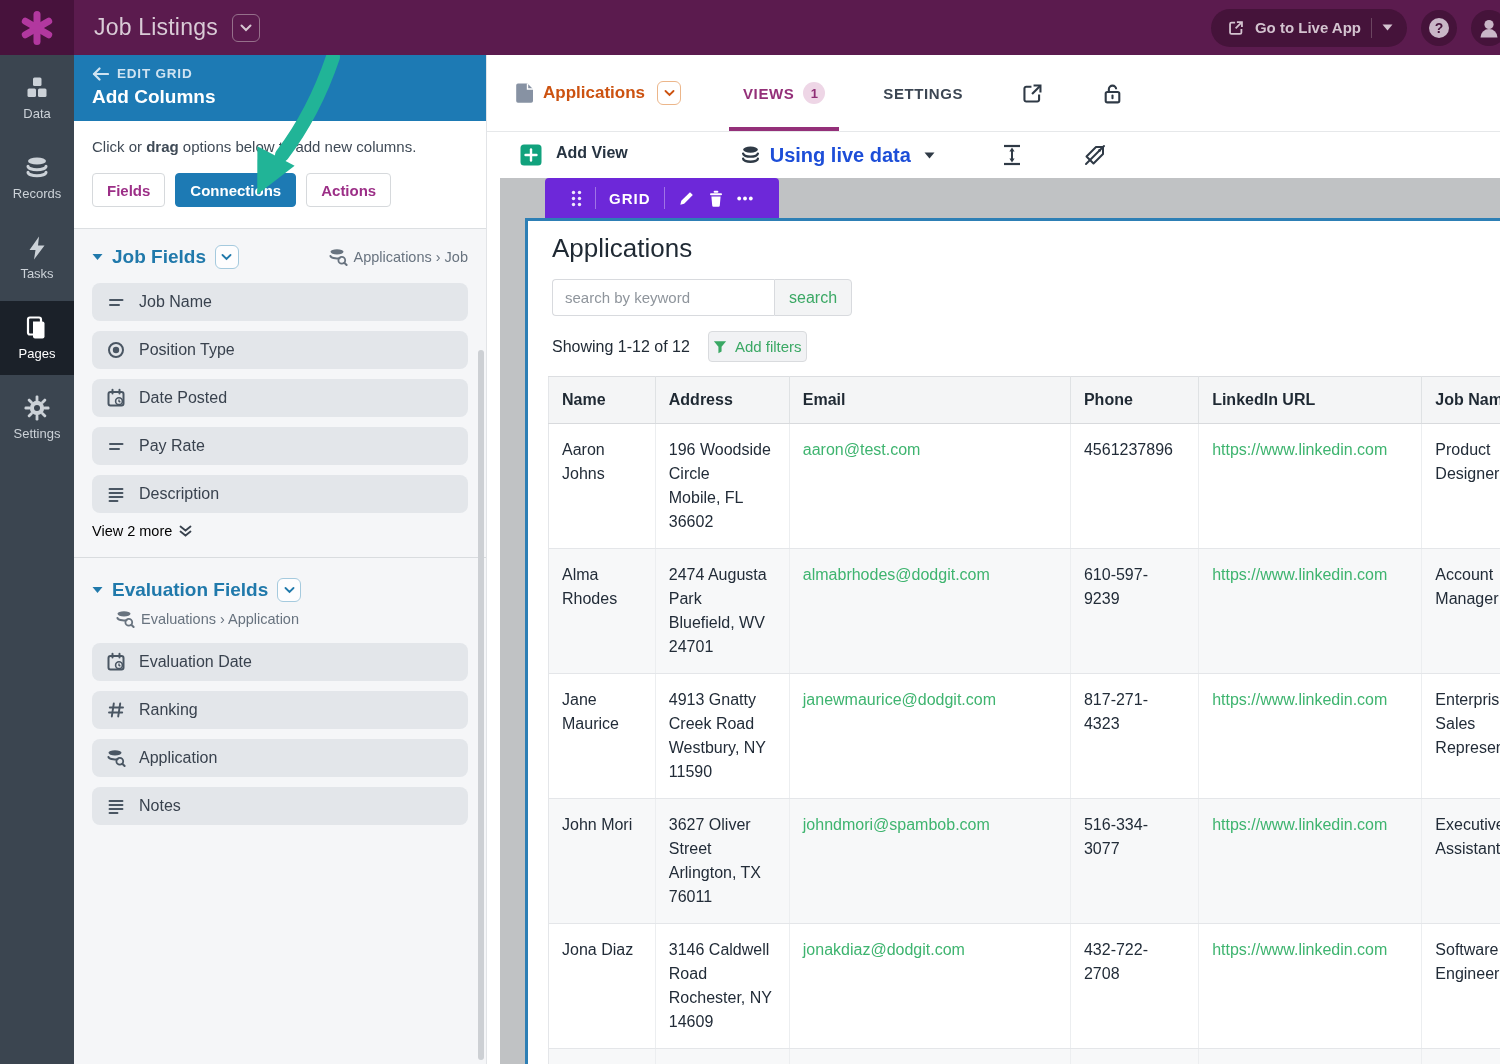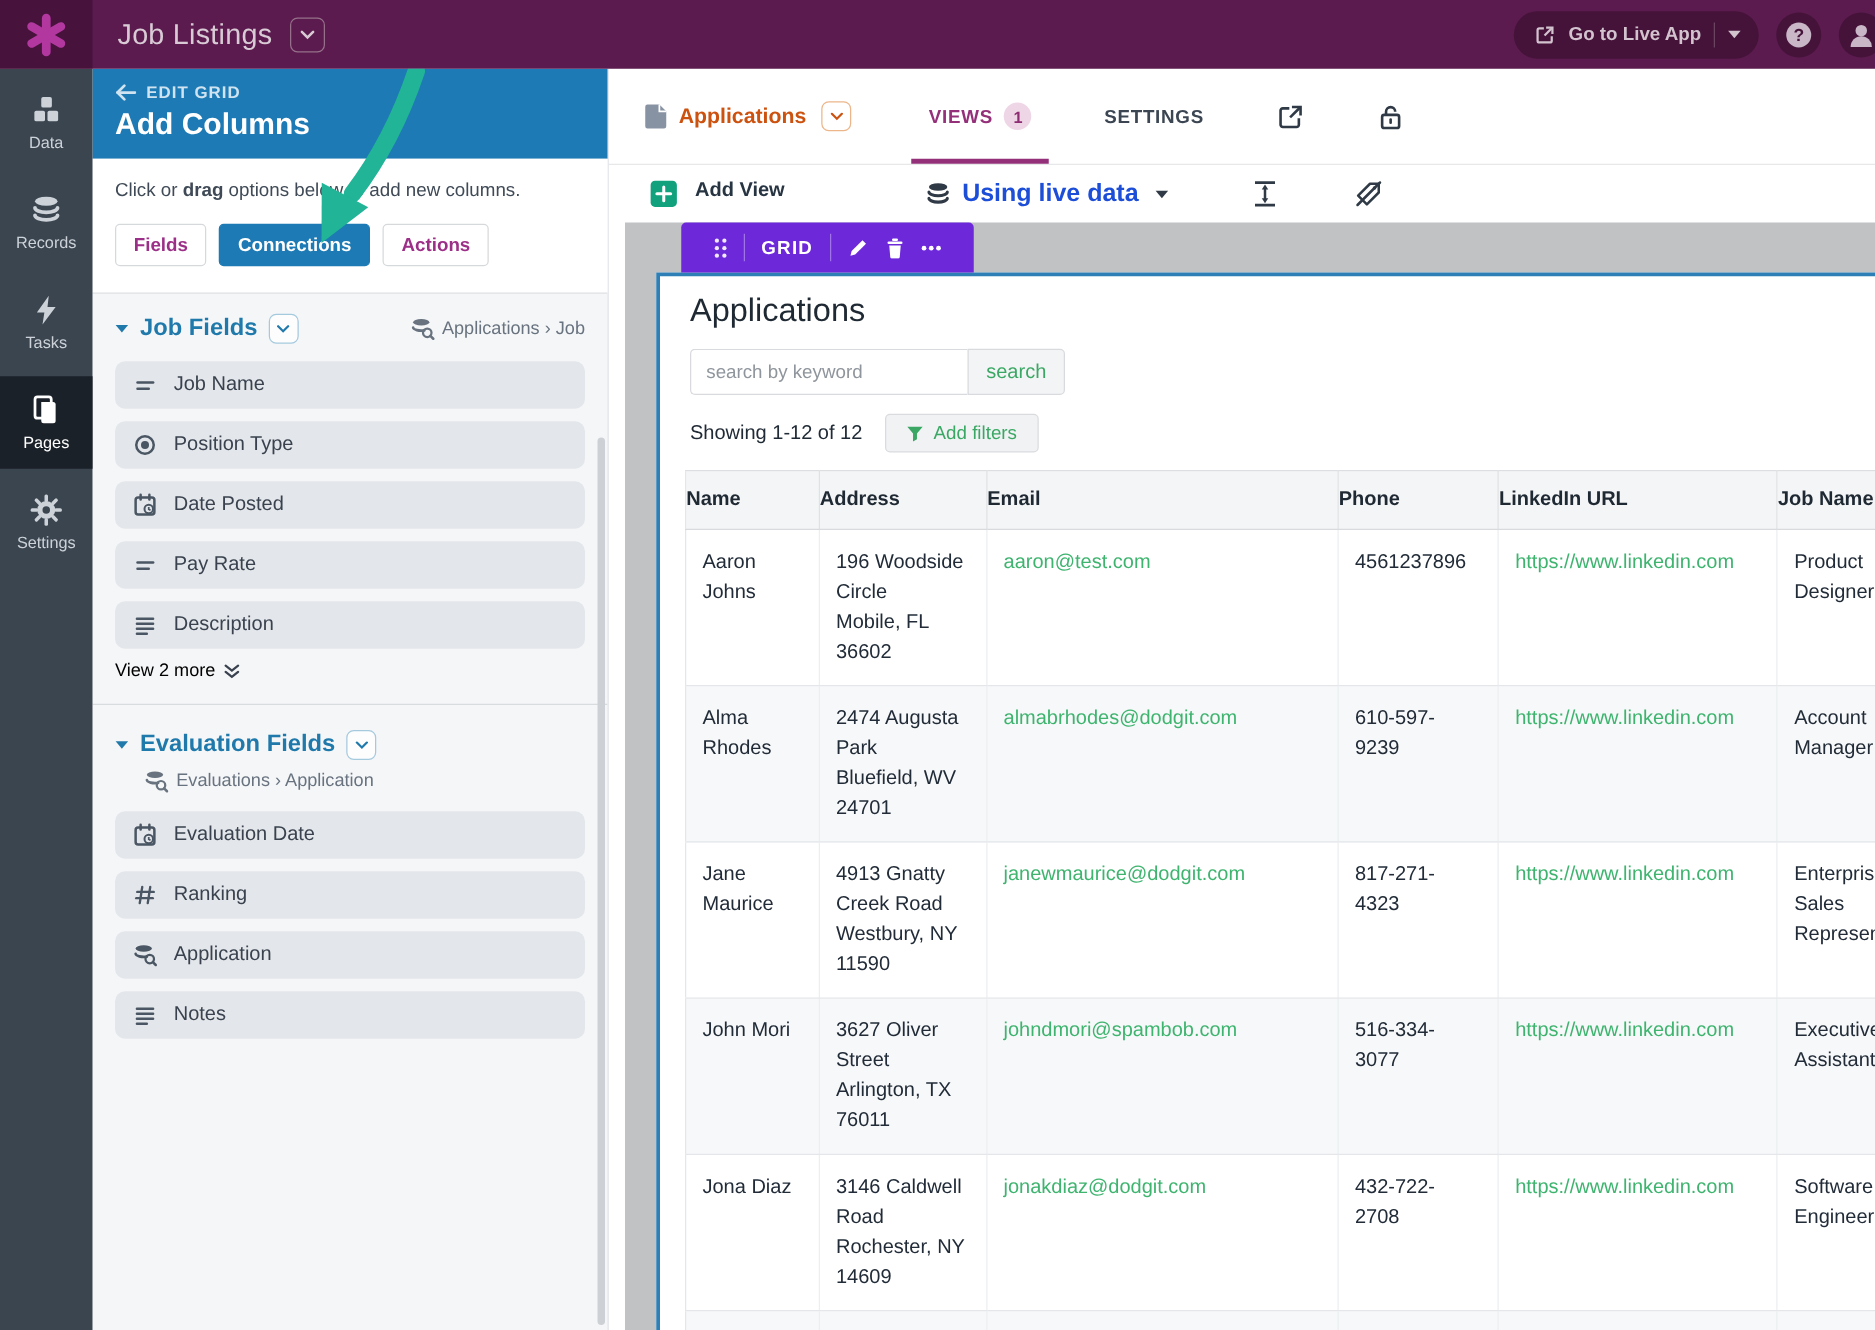--- a/index.html
+++ b/index.html
@@ -31,21 +31,21 @@
   .rail-item .rlabel{font-size:13px;color:#ccd2d8;}
   .rail-item.active{background:#1b2129;margin-top:6px;}
   .rail-item.active .rlabel{color:#fff;}
 
   
   .panel{position:absolute;left:74px;top:55px;width:412px;bottom:0;background:#f5f6f8;
          z-index:20;display:flex;flex-direction:column;border-right:1px solid #e2e4e7;}
   .panel-head{background:#1d7ab4;padding:11px 18px 13px;flex:0 0 auto;}
   .back-row{display:flex;align-items:center;gap:8px;cursor:pointer;}
   .back-row .back-lbl{color:#cfe3f1;font-size:13.5px;font-weight:bold;letter-spacing:.8px;}
-  .panel-title{color:#fff;font-size:24px;font-weight:bold;margin-top:5px;}
+  .panel-title{color:#fff;font-size:19px;font-weight:bold;margin-top:5px;}
   .panel-instr{background:#fff;padding:17px 18px 21px;border-bottom:1px solid #dcdfe2;flex:0 0 auto;}
   .instr-text{font-size:15px;color:#3f4a56;}
   .panel-tabs{display:flex;gap:10px;margin-top:18px;}
   .ptab{height:34px;padding:0 14px;border-radius:4px;border:1px solid #d6d9dc;background:#fff;
         color:#9c2f87;font-weight:bold;font-size:15px;font-family:inherit;cursor:pointer;}
   .ptab.active{background:#1d7ab4;border-color:#1d7ab4;color:#fff;}
   .panel-fields{padding:16px 18px 20px;flex:1 1 auto;overflow:hidden;position:relative;}
   .ghead{display:flex;align-items:center;}
   .group.g0 .ghead{justify-content:space-between;}
   .gtitle-wrap{display:flex;align-items:center;gap:9px;cursor:pointer;}
@@ -102,29 +102,29 @@
   .gp-title{font-size:26px;color:#1f2933;font-weight:500;margin:12px 0 0 24px;}
   .search-row{display:flex;margin:15px 0 0 24px;}
   .search-input{width:222px;height:37px;box-sizing:border-box;border:1px solid #d8dade;border-right:0;
                 border-radius:4px 0 0 4px;padding:0 12px;font-size:15px;color:#333;
                 font-family:inherit;background:#fff;outline:none;}
   .search-input::placeholder{color:#8f959c;}
   .search-btn{height:37px;padding:0 14px;background:#f3f4f5;border:1px solid #d8dade;border-radius:0 4px 4px 0;
               color:#3aa864;font-size:16px;font-family:inherit;cursor:pointer;}
   .showing-row{display:flex;align-items:center;gap:18px;margin:15px 0 0 24px;}
   .showing-text{font-size:16px;color:#212b36;}
-  .filters-btn{height:31px;display:flex;align-items:center;gap:8px;padding:0 16px;background:#f1f2f4;
+  .filters-btn{height:31px;display:flex;align-items:center;gap:8px;padding:0 4px;background:#f1f2f4;
                border:1px solid #d9dbde;border-radius:4px;color:#3aa864;font-size:15px;font-weight:500;
                font-family:inherit;cursor:pointer;}
 
   
   .data-table{border-collapse:collapse;table-layout:fixed;margin:14px 0 0 20px;background:#fff;
               border-left:1px solid #e4e6e9;}
   .data-table th{background:#f4f5f6;text-align:left;font-size:16px;color:#1f2933;font-weight:bold;
-                 padding:11px 0;line-height:24px;border-top:1px solid #dcdee1;border-bottom:1px solid #d8dadd;
+                 padding:11px 13px;line-height:24px;border-top:1px solid #dcdee1;border-bottom:1px solid #d8dadd;
                  border-right:1px solid #dfe2e4;}
   .data-table td{vertical-align:top;font-size:16px;color:#222c38;padding:14px 13px;line-height:24px;
                  white-space:pre-line;border-bottom:1px solid #e4e6e9;border-right:1px solid #eceef0;}
   .data-table tr.odd td{background:#f7f8f9;}
   .data-table td.green{color:#3eb46f;cursor:pointer;}
 </style>
 </head>
 <body>
 
 <div class="topbar">

